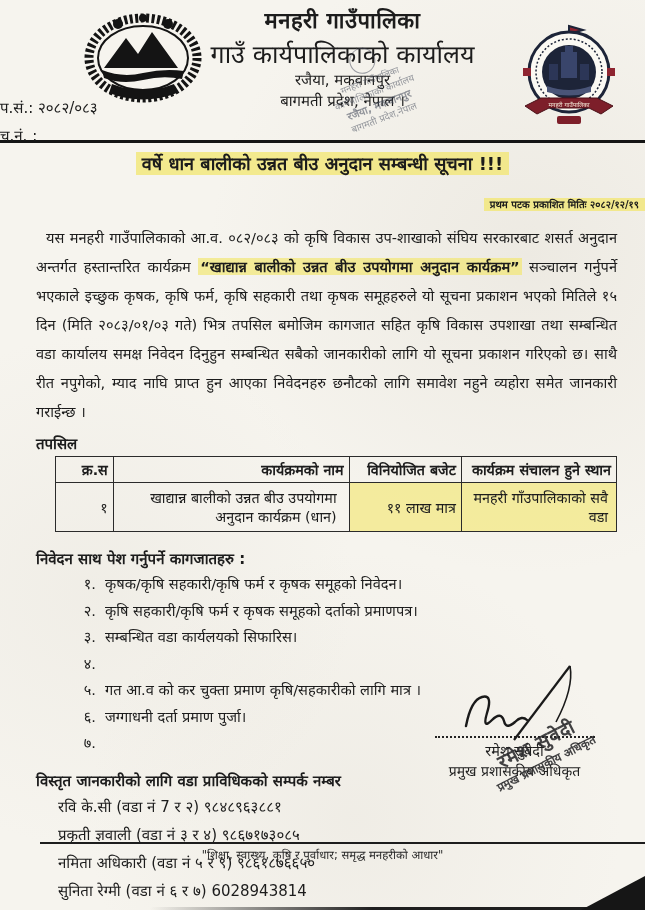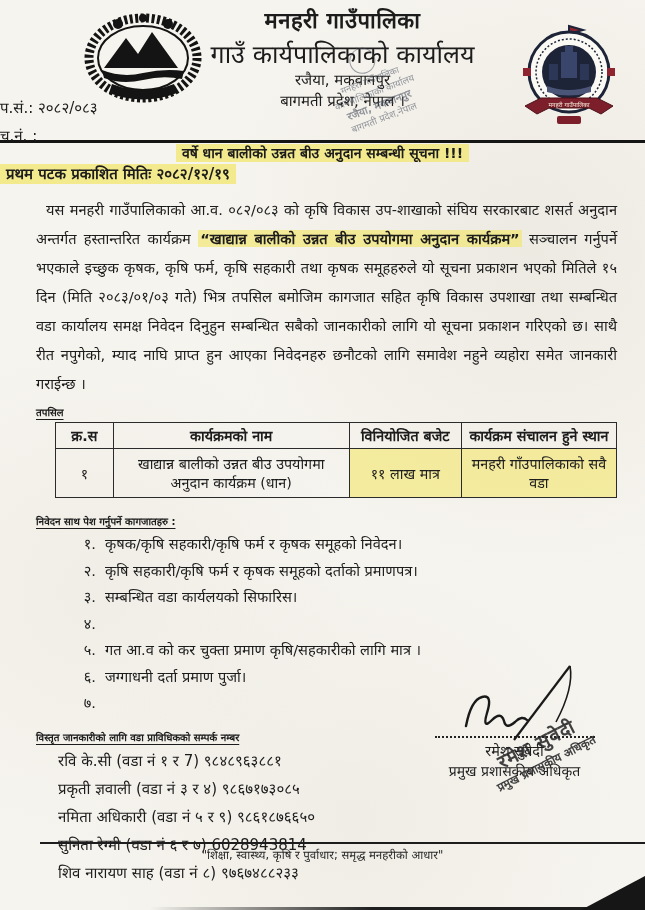--- a/index.html
+++ b/index.html
@@ -28,33 +28,33 @@
   }
   .head-stamp .st-circle { width:24px; height:24px; border:1.5px solid rgba(66,72,90,.5);
     border-radius:50%; margin:0 auto 1px auto; }
   .head-stamp .st1 { font-size:9px; }
   .head-stamp .st2 { font-size:9.5px; }
   .head-stamp .st3 { font-size:10.5px; font-weight:bold; }
   .head-stamp .st4 { font-size:9.5px; }
   .rule { height:3px; background:#151515; }
   
   .hl { background:rgba(242,231,115,.78); padding:1px 6px; box-decoration-break:clone; }
-  .n-title { text-align:center; font-size:14px; font-weight:bold; }
-  .n-sub   { text-align:left; margin-top:1px; font-size:15px; font-weight:bold; }
+  .n-title { text-align:center; margin-top:8px; font-size:18px; font-weight:bold; }
+  .n-sub   { text-align:right; margin-top:22px; font-size:10px; font-weight:bold; }
   
   .body-par {
     margin:12px 28px 0 36px; text-align:justify; font-size:14.6px; line-height:29px;
     text-indent:10px;
   }
   .body-par .q { font-weight:bold; background:rgba(242,231,115,.7); padding:0 2px; }
   
-  .sec-head { margin:7px 0 3px 36px; font-size:10px; font-weight:bold;
-    text-decoration:underline; text-underline-offset:3px; display:inline-block; }
+  .sec-head { margin:7px 0 3px 36px; font-size:15px; font-weight:bold;
+    text-underline-offset:3px; display:inline-block; }
   .tbl { border-collapse:collapse; margin-left:55px; width:562px; font-size:14.3px; }
-  .tbl th, .tbl td { border:1.6px solid #2b2b2b; padding:3px 5px; text-align:center; }
+  .tbl th, .tbl td { border:1.6px solid #2b2b2b; padding:3px 5px; text-align:right; }
   .tbl th { font-weight:bold; }
   .cell-hl { background:rgba(242,231,115,.65); }
   
   .doc-item { display:flex; margin-left:72px; font-size:14.6px; line-height:26.5px; }
   .doc-num { width:24px; text-align:right; margin-right:9px; flex:none; }
   
   .contact-line { margin-left:58px; font-size:15px; line-height:28px; }
   
   .sig-block { position:absolute; top:664px; right:28px; width:205px; text-align:center; }
   .sig-svg { display:block; margin:0 auto -6px 40px; }
@@ -186,21 +186,21 @@
       <span class="doc-num">६.</span>
       <span>जग्गाधनी दर्ता प्रमाण पुर्जा।</span>
     </div>
     <div class="doc-item">
       <span class="doc-num">७.</span>
     </div>
   </div>
 
   <div style="margin-top:6px;"><span class="sec-head">विस्तृत जानकारीको लागि वडा प्राविधिकको सम्पर्क नम्बर</span></div>
   <div>
-    <div class="contact-line">रवि के.सी (वडा नं १ र 7) ९८४८९६३८८१</div>
+    <div class="contact-line">रवि के.सी (वडा नं 7 र २) ९८४८९६३८८१</div>
     <div class="contact-line">प्रकृती ज्ञवाली (वडा नं ३ र ४) ९८६७१७३०८५</div>
     <div class="contact-line">नमिता अधिकारी (वडा नं ५ र ९) ९८६१८७६६५०</div>
     <div class="contact-line">सुनिता रेग्मी (वडा नं ६ र ७) 6028943814</div>
     <div class="contact-line">शिव नारायण साह (वडा नं ८) ९७६७४८८२३३</div>
   </div>
 
   <div class="sig-block">
     <svg class="sig-svg" width="150" height="78" viewBox="0 0 150 78">
       <path d="M14 62 q5 -26 16 -29 q11 -3 5 16 q-5 17 5 7 q9 -9 12 1 q2 9 11 1 q7 -7 12 -2" fill="none" stroke="#1a1a1a" stroke-width="2.4" stroke-linecap="round"></path>
       <path d="M118 2 L62 76" fill="none" stroke="#1a1a1a" stroke-width="2.2"></path>

